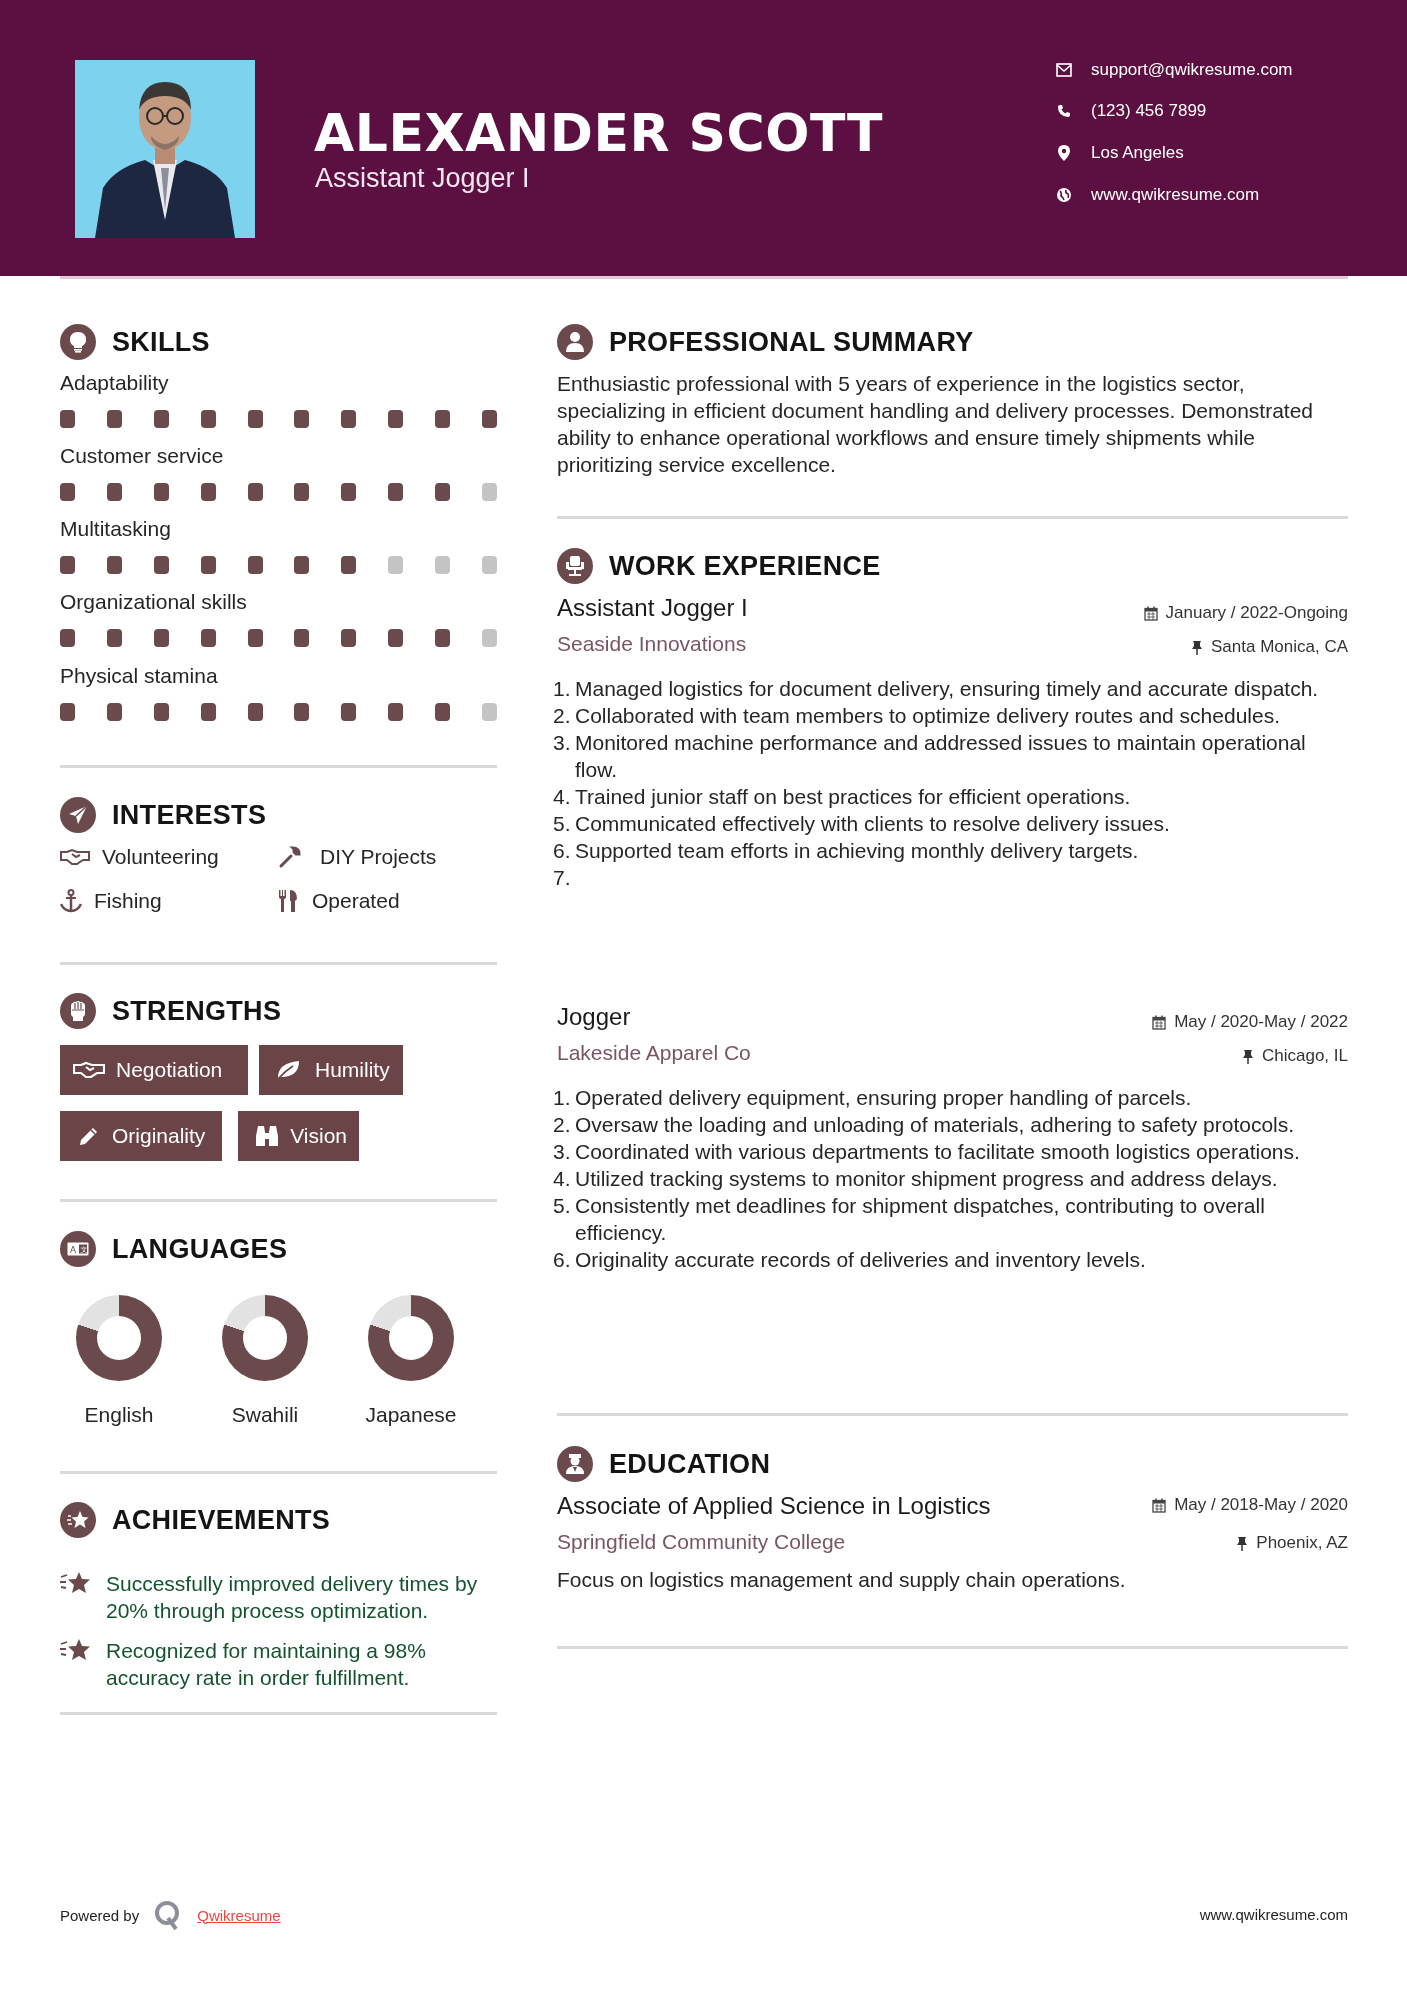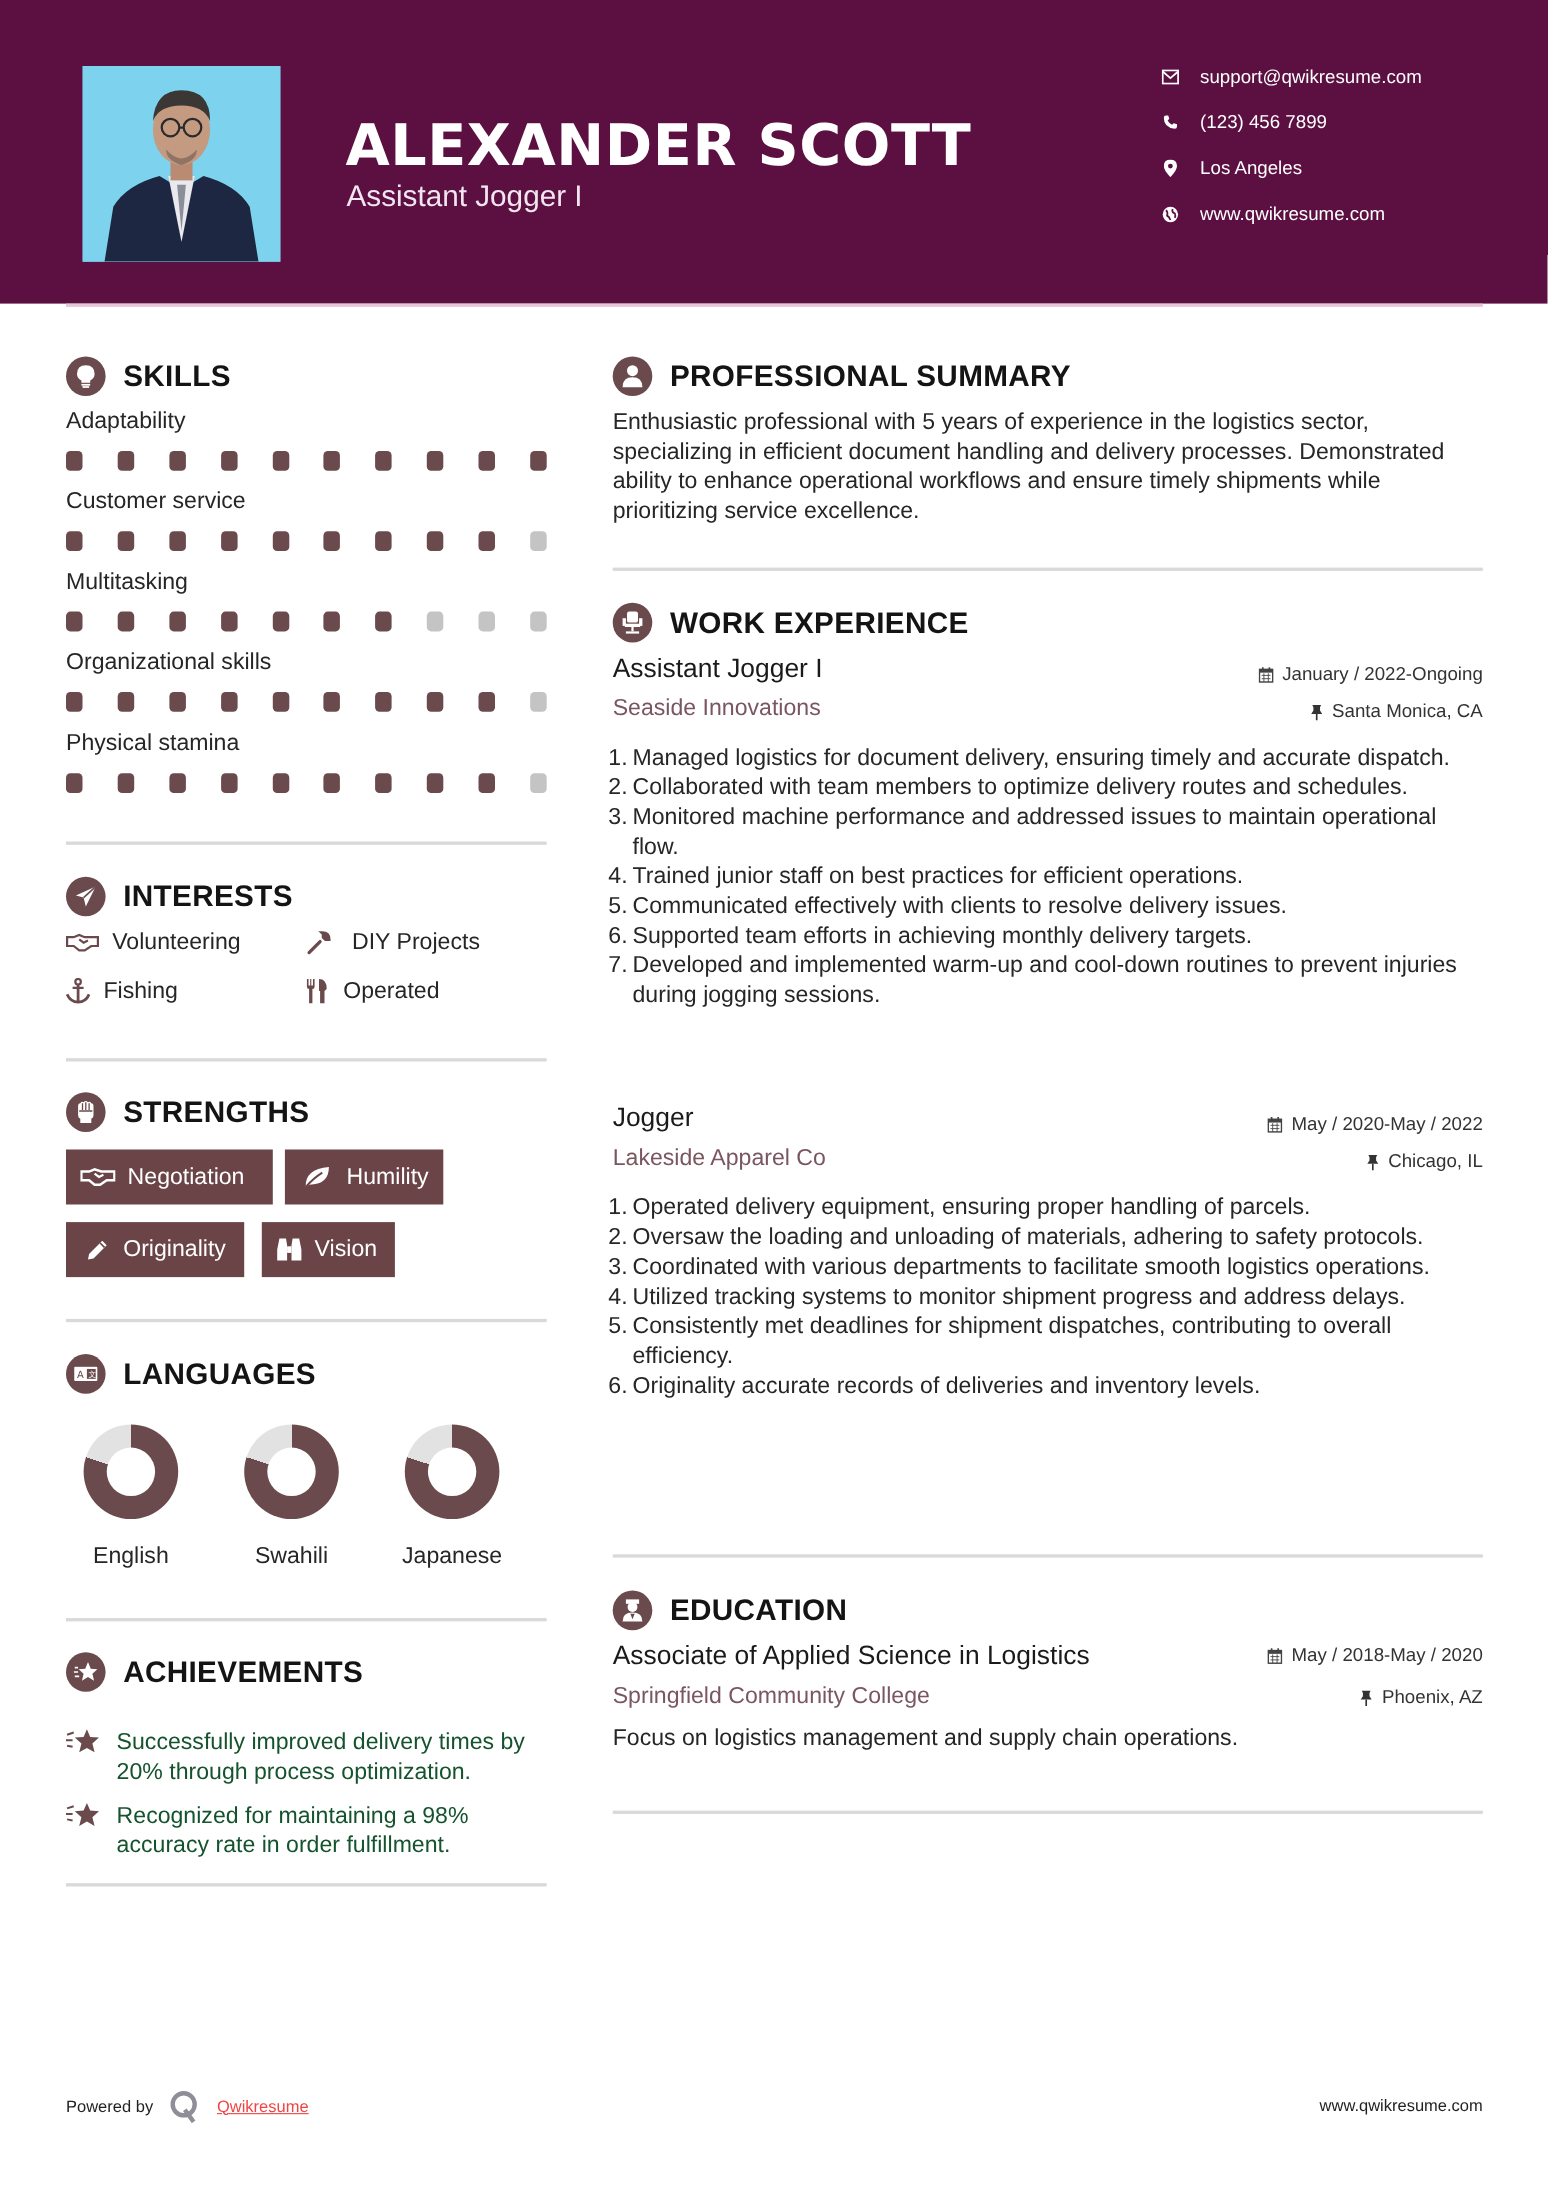--- a/index.html
+++ b/index.html
@@ -293,21 +293,21 @@
 </div>
 <div class="abs tag" style="left:60px; top:1111px; width:162px;padding-left:16px;">
   <span class="ti" style="width:26px;">
     <svg width="22" height="22" viewBox="0 0 22 22">
         <path d="M2 20 L3 15 L15 3 L19 7 L7 19 Z" fill="#fff"></path>
         <path d="M13 5 L17 9" stroke="#6b4447" stroke-width="1.5"></path>
       </svg>
   </span>
   <span>Originality</span>
 </div>
-<div class="abs tag" style="left:238px; top:1111px; width:121px;">
+<div class="abs tag" style="left:238px; top:1111px; width:121px;justify-content:flex-end;">
   <span class="ti" style="width:26px;">
     <svg width="24" height="24" viewBox="0 0 24 24">
         <path d="M3 2 L9 2 L10 8 L10 22 L1 22 L1 12 Z M15 2 L21 2 L23 12 L23 22 L14 22 L14 8 Z" fill="#fff"></path>
         <rect x="10" y="9" width="4" height="6" fill="#fff"></rect>
       </svg>
   </span>
   <span>Vision</span>
 </div>
 
 <div class="abs divider" style="left:60px; top:1199px; width:437px;"></div>
@@ -420,21 +420,21 @@
   </span>
   <span>Santa Monica, CA</span>
 </div>
 <ol class="abs bullets" style="left:557px; top:675px; width:785px;">
   <li><span class="num">1.</span><span>Managed logistics for document delivery, ensuring timely and accurate dispatch.</span></li>
   <li><span class="num">2.</span><span>Collaborated with team members to optimize delivery routes and schedules.</span></li>
   <li><span class="num">3.</span><span>Monitored machine performance and addressed issues to maintain operational flow.</span></li>
   <li><span class="num">4.</span><span>Trained junior staff on best practices for efficient operations.</span></li>
   <li><span class="num">5.</span><span>Communicated effectively with clients to resolve delivery issues.</span></li>
   <li><span class="num">6.</span><span>Supported team efforts in achieving monthly delivery targets.</span></li>
-  <li><span class="num">7.</span><span>Developed and implemented warm-up and cool-down routines to prevent injuries during jogging sessions.</span></li>
+  <li><span class="num">7.</span></li>
 </ol>
 
 <div class="abs job-title" style="left:557px; top:1003px;">Jogger</div>
 <div class="abs meta" style="right:59px; top:1012px;">
   <span class="mi">
     <svg width="14" height="15" viewBox="0 0 14 15">
         <rect x="1" y="2.5" width="12" height="11.5" fill="none" stroke="#444" stroke-width="1.3"></rect>
         <rect x="1" y="2.5" width="12" height="3" fill="#444"></rect>
         <line x1="4" y1="0.5" x2="4" y2="3.5" stroke="#444" stroke-width="1.5"></line>
         <line x1="10" y1="0.5" x2="10" y2="3.5" stroke="#444" stroke-width="1.5"></line>

